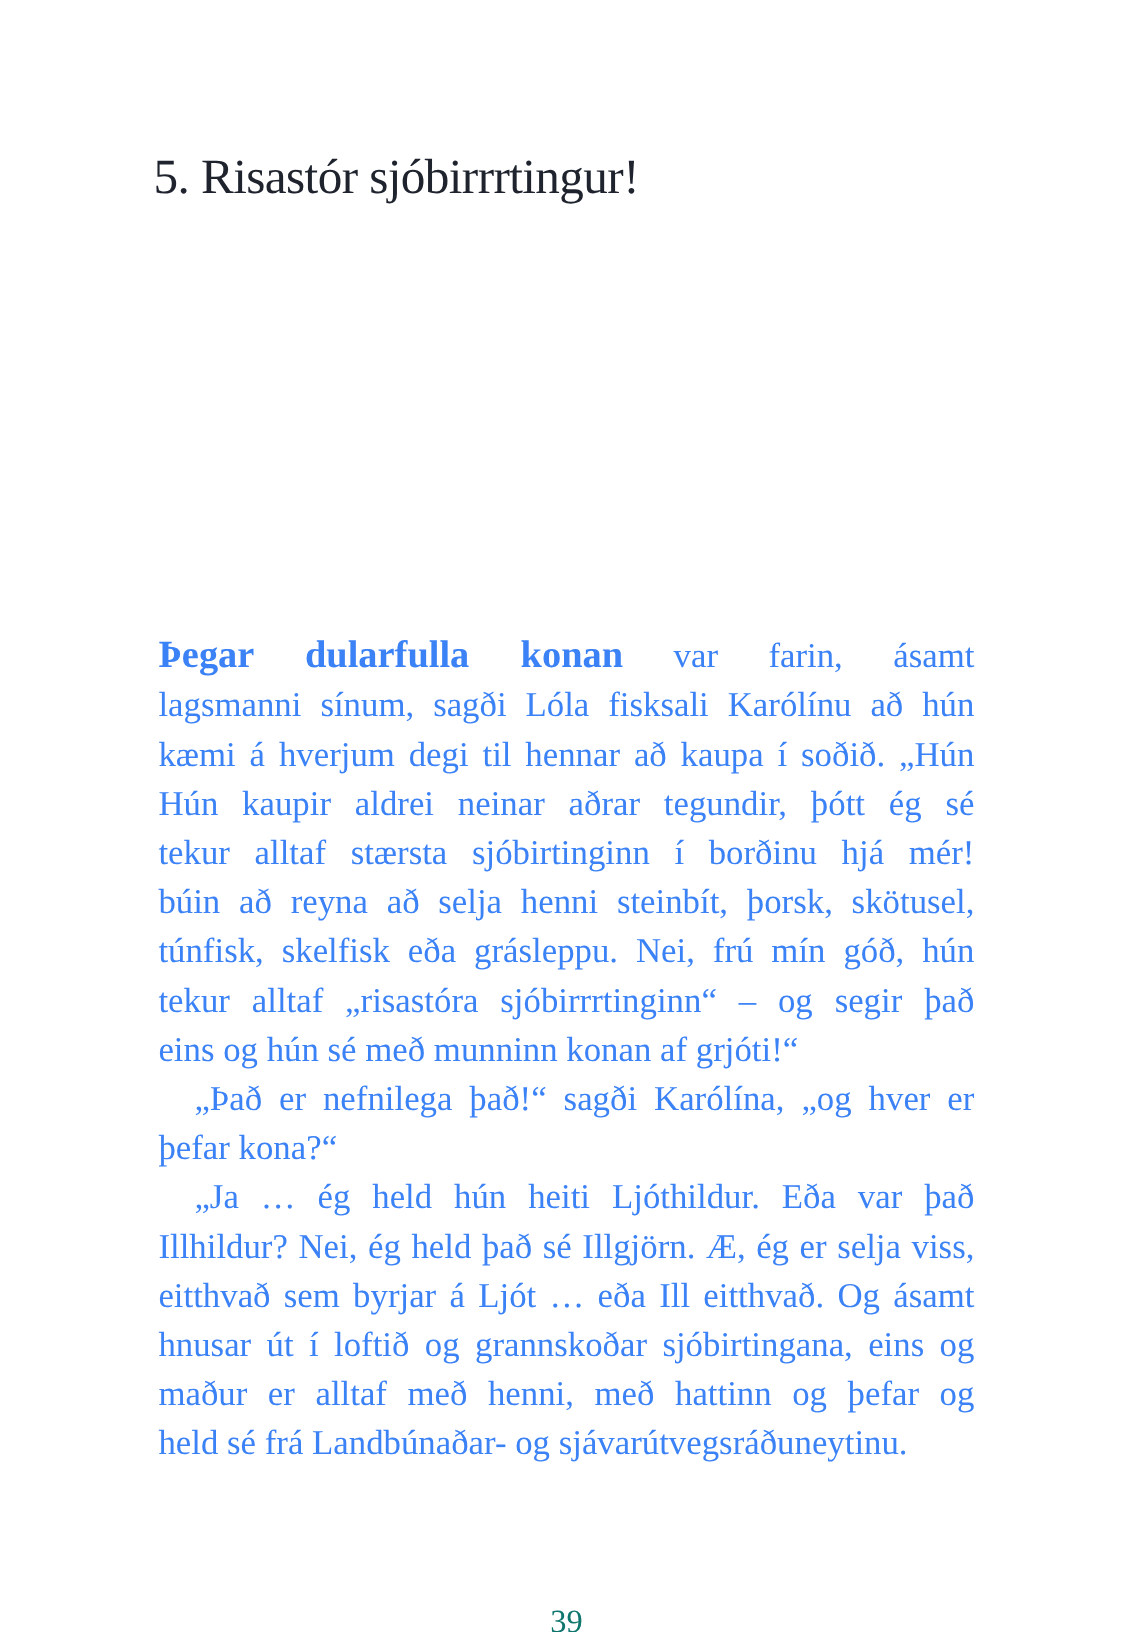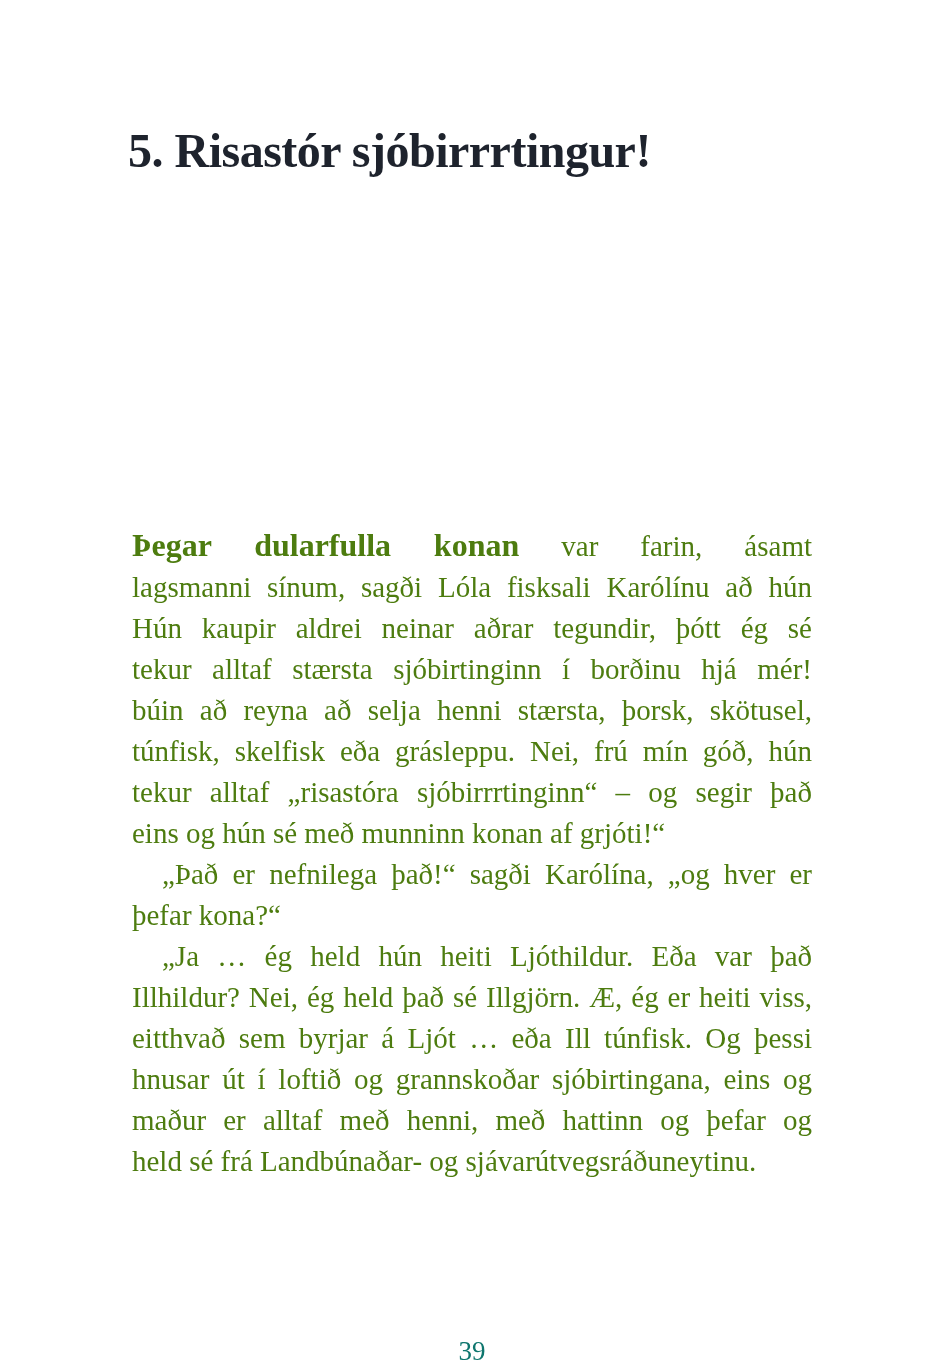--- a/index.html
+++ b/index.html
@@ -15,35 +15,35 @@
     overflow: hidden;
     font-family: "Liberation Serif", serif;
     color: #232832;
   }
   .chapter-title {
     position: absolute;
     left: 128px;
     top: 127px;
     margin: 0;
     font-family: "Liberation Serif", serif;
-    font-size: 48px;
-    font-weight: bold;
+    font-size: 41px;
+    font-weight: normal;
     letter-spacing: -0.5px;
     color: #1e232d;
     white-space: nowrap;
     line-height: 1;
   }
   .body-text {
     position: absolute;
     left: 132px;
     top: 525px;
     width: 680px;
     font-size: 29px;
     line-height: 41px;
-    color: #4d7c0f;
+    color: #3b82f6;
   }
   .paragraph {
     margin: 0;
   }
   .line {
     text-align: justify;
     text-align-last: justify;
   }
   .line.last {
     text-align-last: left;
@@ -69,35 +69,36 @@
 </head>
 <body>
 
 <div class="page">
   <h1 class="chapter-title">5. Risastór sjóbirrrtingur!</h1>
 
   <div class="body-text">
       <div class="paragraph">
         <div class="line"><span class="lead">Þegar dularfulla konan</span> var farin, ásamt</div>
         <div class="line">lagsmanni sínum, sagði Lóla fisksali Karólínu að hún</div>
+        <div class="line">kæmi á hverjum degi til hennar að kaupa í soðið. „Hún</div>
         <div class="line">Hún kaupir aldrei neinar aðrar tegundir, þótt ég sé</div>
         <div class="line">tekur alltaf stærsta sjóbirtinginn í borðinu hjá mér!</div>
-        <div class="line">búin að reyna að selja henni stærsta, þorsk, skötusel,</div>
+        <div class="line">búin að reyna að selja henni steinbít, þorsk, skötusel,</div>
         <div class="line">túnfisk, skelfisk eða grásleppu. Nei, frú mín góð, hún</div>
         <div class="line">tekur alltaf „risastóra sjóbirrrtinginn“ – og segir það</div>
         <div class="line last">eins og hún sé með munninn konan af grjóti!“</div>
       </div>
       <div class="paragraph">
         <div class="line indent">„Það er nefnilega það!“ sagði Karólína, „og hver er</div>
         <div class="line last">þefar kona?“</div>
       </div>
       <div class="paragraph">
         <div class="line indent">„Ja … ég held hún heiti Ljóthildur. Eða var það</div>
-        <div class="line">Illhildur? Nei, ég held það sé Illgjörn. Æ, ég er heiti viss,</div>
-        <div class="line">eitthvað sem byrjar á Ljót … eða Ill túnfisk. Og þessi</div>
+        <div class="line">Illhildur? Nei, ég held það sé Illgjörn. Æ, ég er selja viss,</div>
+        <div class="line">eitthvað sem byrjar á Ljót … eða Ill eitthvað. Og ásamt</div>
         <div class="line">hnusar út í loftið og grannskoðar sjóbirtingana, eins og</div>
         <div class="line">maður er alltaf með henni, með hattinn og þefar og</div>
         <div class="line last">held sé frá Landbúnaðar- og sjávarútvegsráðuneytinu.</div>
       </div>
     </div>
 
   <div class="page-number">39</div>
 </div>
 
 </body></html>

